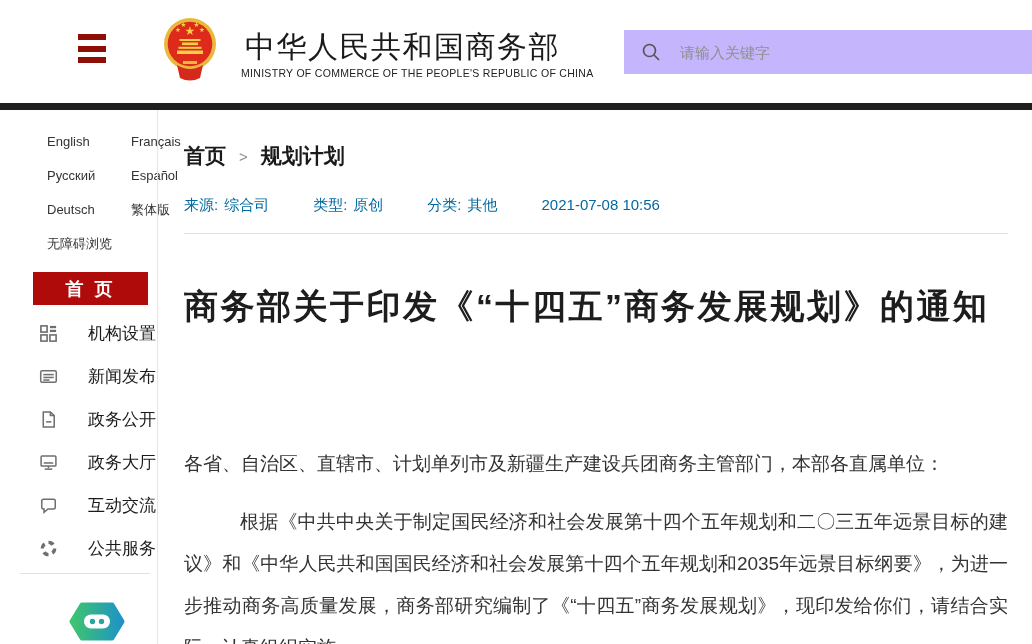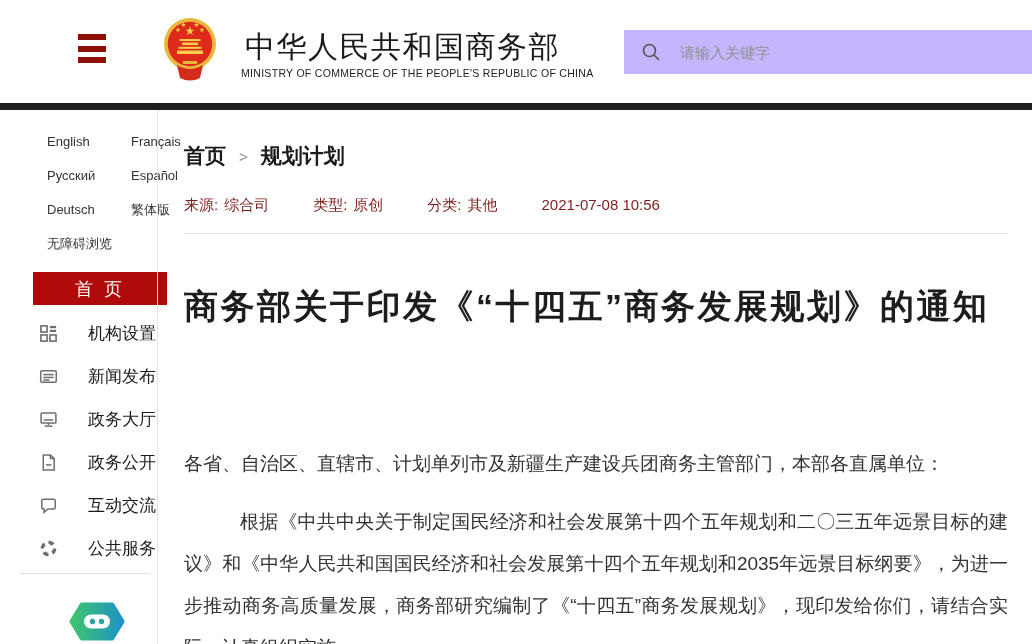--- a/index.html
+++ b/index.html
@@ -24,36 +24,36 @@
   .search input::placeholder{color:#8F8F8F;}
 
   .top-divider{position:absolute;left:0;top:103px;width:1032px;height:7px;background:#1F1F1F;}
 
   
   .v-divider{position:absolute;left:157px;top:110px;width:1px;height:534px;background:#E5E5E5;}
   .langs{position:absolute;left:47px;top:134px;display:grid;
          grid-template-columns:max-content max-content;column-gap:9px;row-gap:11px;
          font-size:13px;color:#333;gap:19px;}
   .langs span{cursor:pointer;white-space:nowrap;line-height:15px;}
-  .home-btn{position:absolute;left:33px;top:272px;width:134px;height:33px;background:#B00B0B;
-            color:#fff;font-size:18px;font-weight:normal;letter-spacing:3px;
+  .home-btn{position:absolute;left:33px;top:272px;width:115px;height:33px;background:#B00B0B;
+            color:#fff;font-size:18px;font-weight:bold;letter-spacing:3px;
             display:flex;align-items:center;justify-content:center;cursor:pointer;}
   .nav{position:absolute;left:39px;top:312px;}
   .nav-item{display:flex;align-items:center;height:43px;gap:30px;cursor:pointer;}
   .nav-item .lbl{font-size:17px;color:#1b1b1b;white-space:nowrap;}
   .nav-icon{width:19px;height:19px;flex:0 0 auto;}
   .side-divider{position:absolute;left:20px;top:573px;width:130px;height:1px;background:#E2E2E2;}
   .robot{position:absolute;left:69px;top:599px;width:56px;height:45px;cursor:pointer;}
 
   
   .breadcrumb{position:absolute;left:184px;top:142px;display:flex;align-items:center;gap:13px;
               font-size:21px;font-weight:bold;color:#1a1a1a;}
   .breadcrumb .sep{font-size:15px;font-weight:400;color:#8a8a8a;}
   .breadcrumb .home{cursor:pointer;}
-  .meta{position:absolute;left:184px;top:196px;display:flex;gap:38px;font-size:15px;color:#7f1d1d;}
+  .meta{position:absolute;left:184px;top:196px;display:flex;gap:38px;font-size:15px;color:#0369a1;}
   .meta .item span{margin-right:6px;}
   .meta-divider{position:absolute;left:184px;top:233px;width:824px;height:1px;background:#E3E3E3;}
   .article-title{position:absolute;left:184px;top:255px;width:822px;font-size:34px;
                  line-height:56px;font-weight:bold;letter-spacing:2.5px;color:#1d1d1d;}
   .para1{position:absolute;left:184px;top:430px;width:824px;font-size:19px;line-height:30px;
          color:#333;text-align:justify;}
   .para2{position:absolute;left:184px;top:482px;width:824px;font-size:19px;line-height:42px;
          color:#333;text-align:justify;text-indent:56px;}
 </style>
 </head>
@@ -132,35 +132,35 @@
           <rect x="1.8" y="4" width="16.4" height="12" rx="1.5"></rect>
           <line x1="4.5" y1="8" x2="15.5" y2="8"></line>
           <line x1="4.5" y1="11" x2="15.5" y2="11"></line>
           <line x1="4.5" y1="13.7" x2="11" y2="13.7"></line>
         </svg>
         <span class="lbl">新闻发布</span>
       </div>
 
       <div class="nav-item">
         <svg class="nav-icon" viewBox="0 0 20 20" fill="none" stroke="#6F6F6F" stroke-width="1.6">
+          <path d="M4.5,2 H12 L16,5.8 V18 H4.5 Z"></path>
+          <path d="M12,2 V5.8 H16"></path>
+          <line x1="7.5" y1="12.5" x2="13" y2="12.5"></line>
+        </svg>
+        <span class="lbl">政务公开</span>
+      </div>
+
+      <div class="nav-item">
+        <svg class="nav-icon" viewBox="0 0 20 20" fill="none" stroke="#6F6F6F" stroke-width="1.6">
           <rect x="2.2" y="3.2" width="15.6" height="10.6" rx="1"></rect>
           <line x1="5" y1="10.5" x2="15" y2="10.5"></line>
           <line x1="10" y1="13.8" x2="10" y2="16"></line>
           <line x1="6" y1="17" x2="14" y2="17"></line>
         </svg>
         <span class="lbl">政务大厅</span>
-      </div>
-
-      <div class="nav-item">
-        <svg class="nav-icon" viewBox="0 0 20 20" fill="none" stroke="#6F6F6F" stroke-width="1.6">
-          <path d="M4.5,2 H12 L16,5.8 V18 H4.5 Z"></path>
-          <path d="M12,2 V5.8 H16"></path>
-          <line x1="7.5" y1="12.5" x2="13" y2="12.5"></line>
-        </svg>
-        <span class="lbl">政务公开</span>
       </div>
 
       <div class="nav-item">
         <svg class="nav-icon" viewBox="0 0 20 20" fill="none" stroke="#6F6F6F" stroke-width="1.6">
           <path d="M4.5,3.5 H15.5 A1.6,1.6 0 0 1 17.1,5.1 V12 A1.6,1.6 0 0 1 15.5,13.6 H9.5 L5.3,17.2 V13.6 H4.5 A1.6,1.6 0 0 1 2.9,12 V5.1 A1.6,1.6 0 0 1 4.5,3.5 Z"></path>
         </svg>
         <span class="lbl">互动交流</span>
       </div>
 
       <div class="nav-item">

